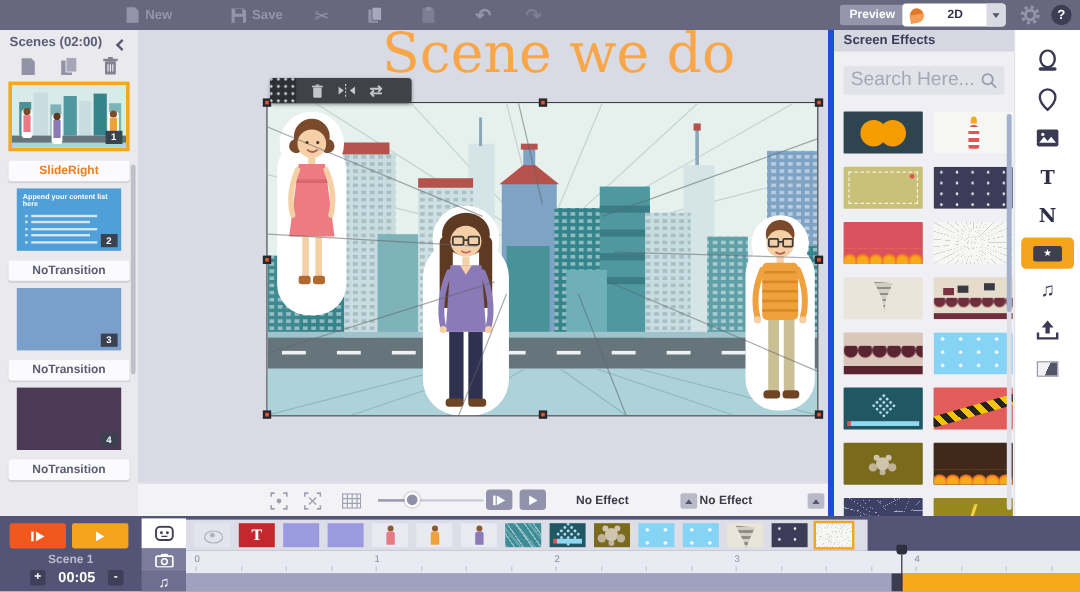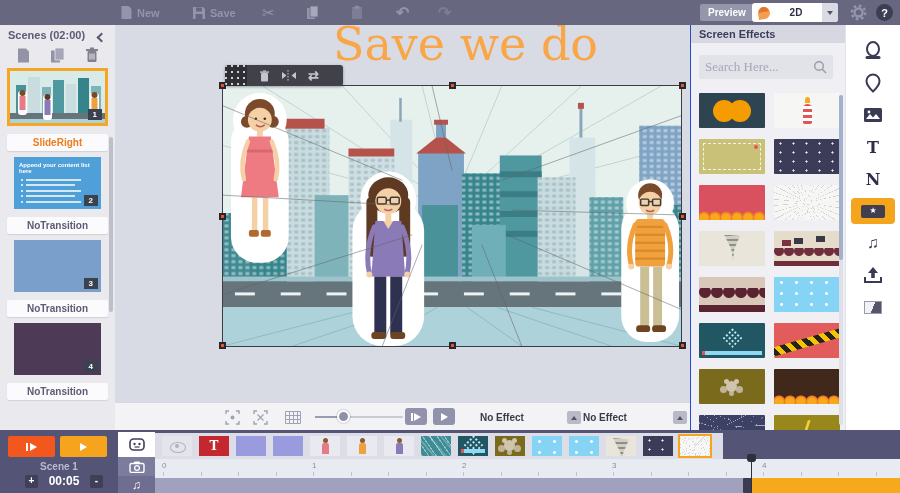--- a/index.html
+++ b/index.html
@@ -62,24 +62,24 @@
   #slider-track::before{content:"";position:absolute;left:0;top:0;height:2px;width:28px;background:#9a9bb2}
   #slider-thumb{position:absolute;left:22px;top:-6px;width:13px;height:13px;border-radius:50%;background:#8f90a8;border:2.5px solid #fff;box-shadow:0 0 2px rgba(0,0,0,.4)}
   .mini-play-btn{position:absolute;top:5px;width:22px;height:17px;background:#9192ab;border-radius:3px;display:flex;align-items:center;justify-content:center}
   .pb-bar{width:2px;height:8px;background:#fff;margin-right:1.5px}
   .pb-tri{width:0;height:0;border-left:7px solid #fff;border-top:4.5px solid transparent;border-bottom:4.5px solid transparent}
   .effect-label{position:absolute;top:0;height:28px;display:flex;align-items:center;font-weight:bold;font-size:10px;color:#3a3a48}
   .fx-up{position:absolute;top:8px;width:14px;height:13px;background:#b9bac8;border-radius:2px;display:flex;align-items:center;justify-content:center}
   .fx-up::before{content:"";border-bottom:4px solid #55556a;border-left:3.5px solid transparent;border-right:3.5px solid transparent}
 
   
-  #fx-panel{position:absolute;left:690px;top:25px;width:155px;height:405px;background:#efeff4;border-left:1px solid #1d4ed8;overflow:hidden;z-index:20}
+  #fx-panel{position:absolute;left:690px;top:25px;width:155px;height:405px;background:#efeff4;border-left:5px solid #1d4ed8;overflow:hidden;z-index:20}
   #fx-header{height:18px;background:#d6d7e1;color:#3c3c5a;font-weight:bold;font-size:11px;padding:3px 8px}
   #fx-search{position:absolute;left:8px;top:30px;width:134px;height:24px;background:#e2e2e9;border-radius:2px;display:flex;align-items:center;padding:0 6px}
-  #fx-search input{flex:1;border:none;background:transparent;outline:none;font-size:13px;color:#55556a;font-family:Liberation Serif, serif;width:100px}
+  #fx-search input{flex:1;border:none;background:transparent;outline:none;font-size:16px;color:#55556a;font-family:Liberation Sans, sans-serif;width:100px}
   #fx-search input::placeholder{color:#a7a7b7}
   #fx-grid{position:absolute;left:8px;top:68px;width:142px;display:flex;flex-wrap:wrap;gap:11px 9px}
   .fx-tile{width:66px;height:35px;position:relative;overflow:hidden;border-radius:1px}
   #fx-scrollbar{position:absolute;right:2px;top:70px;width:4px;height:330px;background:#dfdfe8;border-radius:2px}
   #fx-scrollbar::before{content:"";position:absolute;top:0;left:0;width:4px;height:165px;background:#a4b1cd;border-radius:2px}
 
   
   #tool-strip{position:absolute;left:845px;top:25px;width:55px;height:405px;background:#fff;border-left:1px solid #e2e2ea;display:flex;flex-direction:column;align-items:center;padding-top:10px;z-index:20}
   .strip-btn{height:32px;width:55px;display:flex;align-items:center;justify-content:center;color:#3a3a55}
   .strip-letter{font-family:"DejaVu Serif",serif;font-weight:bold;font-size:16px;color:#2e2e48}
@@ -162,21 +162,21 @@
   .art-char-pink::before,.art-char-orange::before,.art-char-purple::before{content:"";position:absolute;top:2px;left:50%;margin-left:-2.5px;width:5px;height:5px;border-radius:50%;background:#8a5a30}
   .art-char-pink::after,.art-char-orange::after,.art-char-purple::after{content:"";position:absolute;top:7px;left:50%;margin-left:-3.5px;width:7px;height:11px;border-radius:2px 2px 0 0}
   .art-char-pink::after{background:#e87a85}
   .art-char-orange::after{background:#f0a03c}
   .art-char-purple::after{background:#8a7ab8}
 </style>
 </head>
 <body>
 
 <header id="topbar">
-  <div class="tb-item" style="left:120px">
+  <div class="tb-item" style="left:104px">
     <svg class="svgicon" width="13" height="15" viewBox="0 0 13 15">
         <path d="M1.5 1h7l3 3v10h-10z" fill="#9494ab"></path>
       </svg>
     <span class="tb-label">New</span>
   </div>
   <div class="tb-item" style="left:192px">
     <svg class="svgicon" width="14" height="14" viewBox="0 0 14 14">
         <path d="M1 1h10l2 2v10H1z" fill="#9494ab"></path>
         <rect x="4" y="1.5" width="6" height="4" fill="#67677f"></rect>
         <rect x="3.5" y="8" width="7" height="5" fill="#67677f"></rect>
@@ -285,21 +285,21 @@
       <div class="transition-btn">NoTransition</div>
       <div class="scene-thumb thumb-purple">
         <span class="scene-badge">4</span>
       </div>
       <div class="transition-btn">NoTransition</div>
     </div>
   <div id="scenes-scrollbar"></div>
 </aside>
 
 <main id="stage">
-  <div id="stage-title">Save we do</div>
+  <div id="stage-title">Scene we do</div>
 
   <div id="ctx-toolbar">
     <div id="ctx-drag"></div>
     <span class="ctx-icon">
       <svg class="svgicon" width="11" height="12" viewBox="0 0 11 12">
           <rect x="2" y="3" width="7" height="8.4" rx="1" fill="#c5c5cd"></rect>
           <rect x="1" y="1.4" width="9" height="1.4" fill="#c5c5cd"></rect>
           <rect x="4" y=".4" width="3" height="1.1" fill="#c5c5cd"></rect>
         </svg>
     </span>

